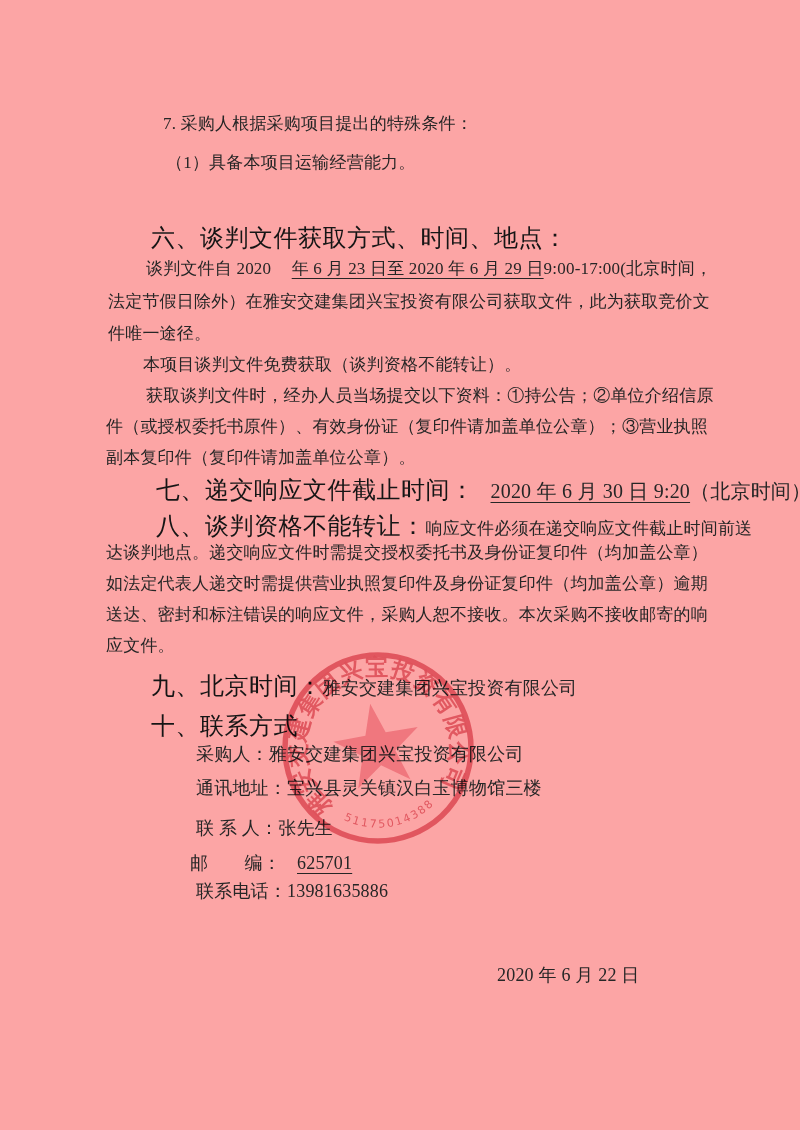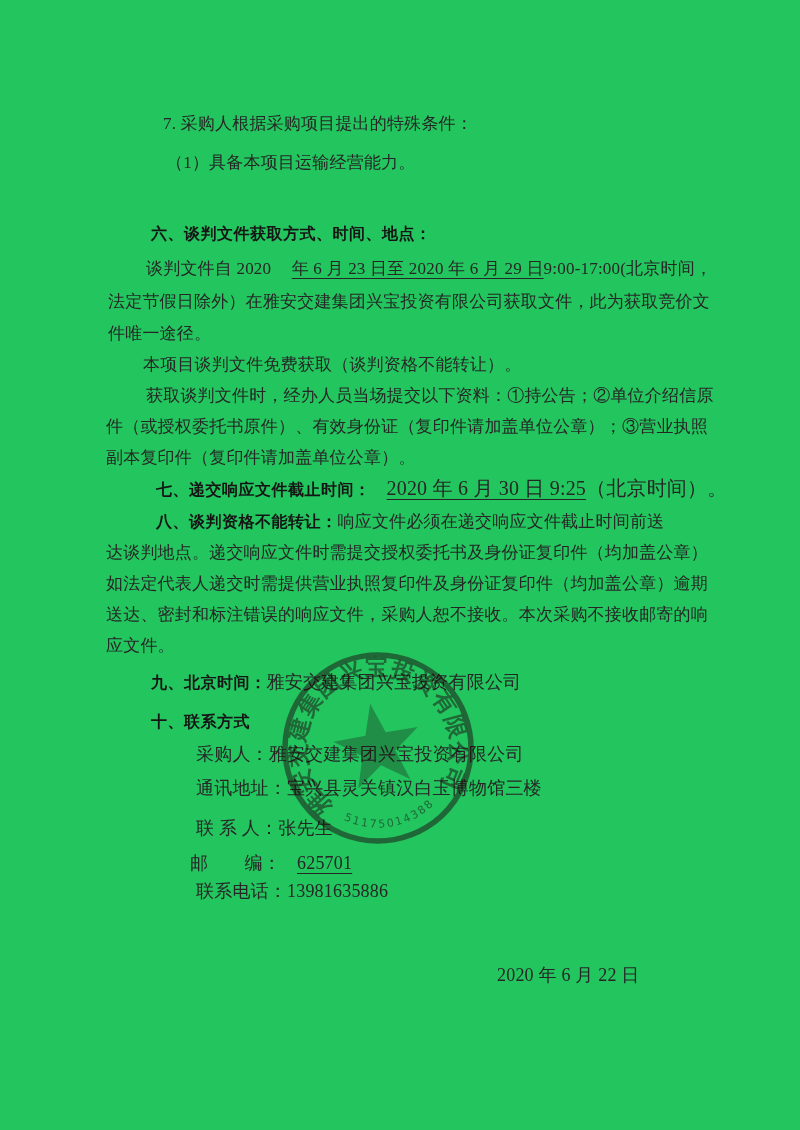--- a/index.html
+++ b/index.html
@@ -1,32 +1,32 @@
 <!DOCTYPE html>
 <html><head>
 <meta charset="utf-8">
 <style>
   html,body{margin:0;padding:0;background:#e8e8e8;}
   .page{
     position:relative;
     width:800px;height:1130px;
     margin:0 auto;
-    background:#22c55e;
+    background:#fca5a5;
     overflow:hidden;
     font-family:"Liberation Serif","DejaVu Serif",serif;
     color:#262626;
   }
   .line{
     position:absolute;
     white-space:nowrap;
     font-size:17px;
     letter-spacing:0.2px;
     line-height:1.2;
   }
-  .h{ font-weight:bold; font-size:16px; color:#151515; letter-spacing:0.5px;}
+  .h{ font-weight:normal; font-size:24px; color:#151515; letter-spacing:0.5px;}
   .hsz{ font-size:20px; }
   .u{ text-decoration:underline; text-underline-offset:4px; text-decoration-thickness:1px;margin-left:16px;}
   .seal-wrap{
     position:absolute;
     left:266px; top:636px;
     width:224px; height:224px;
     mix-blend-mode:multiply;
     opacity:0.88;
   }
   .seal-ink{ fill:#dd6878; }
@@ -50,21 +50,21 @@
   <div class="line" style="left:146px; top:259px"><span>谈判文件自 2020 </span><span class="u">年 6 月  23  日至 2020 年 6 月 29  日</span><span>9:00-17:00(北京时间，</span></div>
   <div class="line" style="left:108px; top:292px">法定节假日除外）在雅安交建集团兴宝投资有限公司获取文件，此为获取竞价文</div>
   <div class="line" style="left:108px; top:324px">件唯一途径。</div>
 
   <div class="line" style="left:143px; top:355px">本项目谈判文件免费获取（谈判资格不能转让）。</div>
 
   <div class="line" style="left:146px; top:386px">获取谈判文件时，经办人员当场提交以下资料：①持公告；②单位介绍信原</div>
   <div class="line" style="left:106px; top:417px">件（或授权委托书原件）、有效身份证（复印件请加盖单位公章）；③营业执照</div>
   <div class="line" style="left:106px; top:448px">副本复印件（复印件请加盖单位公章）。</div>
 
-  <div class="line" style="left:156px; top:476px"><span class="h">七、递交响应文件截止时间：</span><span class="u hsz">2020 年 6 月 30  日 9:25</span><span class="hsz">（北京时间）。</span></div>
+  <div class="line" style="left:156px; top:476px"><span class="h">七、递交响应文件截止时间：</span><span class="u hsz">2020 年 6 月 30  日 9:20</span><span class="hsz">（北京时间）。</span></div>
 
   <div class="line" style="left:156px; top:512px"><span class="h">八、谈判资格不能转让：</span><span>响应文件必须在递交响应文件截止时间前送</span></div>
   <div class="line" style="left:106px; top:543px">达谈判地点。递交响应文件时需提交授权委托书及身份证复印件（均加盖公章）</div>
   <div class="line" style="left:106px; top:574px">如法定代表人递交时需提供营业执照复印件及身份证复印件（均加盖公章）逾期</div>
   <div class="line" style="left:106px; top:605px">送达、密封和标注错误的响应文件，采购人恕不接收。本次采购不接收邮寄的响</div>
   <div class="line" style="left:106px; top:636px">应文件。</div>
 
   <div class="line" style="left:151px; top:672px"><span class="h">九、北京时间：</span><span class="hsz" style="font-size:18px">雅安交建集团兴宝投资有限公司</span></div>
 
   <div class="line h" style="left:151px; top:712px">十、联系方式</div>

